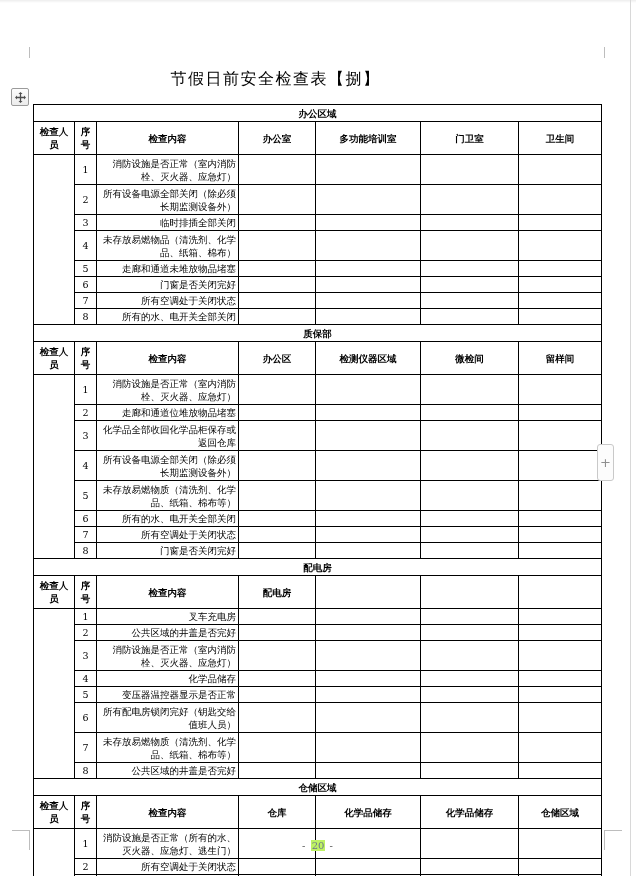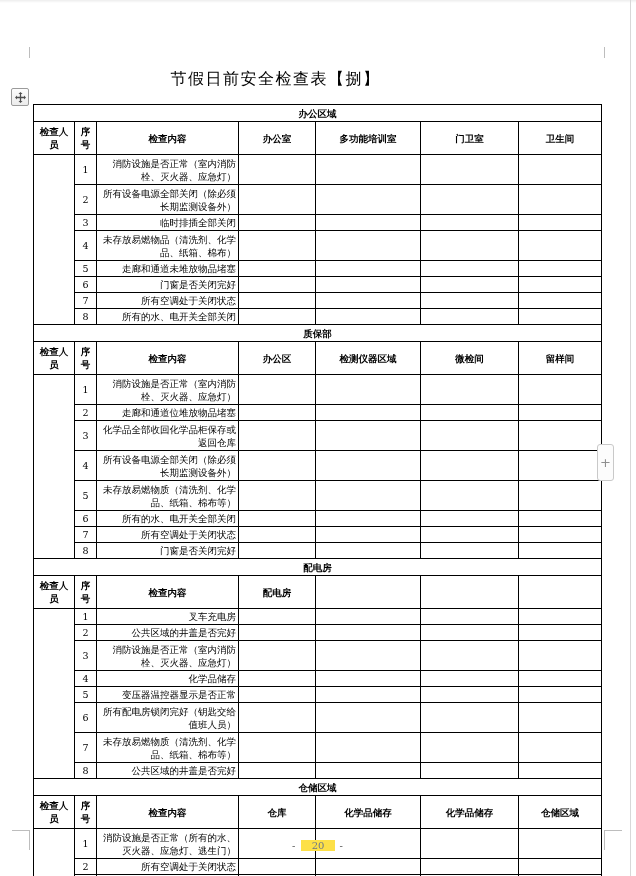--- a/index.html
+++ b/index.html
@@ -59,21 +59,21 @@
   td.serial{text-align:center;}
   td.content{text-align:right;}
   tr.r-single td{height:13px;}
   tr.r-double td{height:27px;}
 
   .footer{
     position:absolute;left:0;top:840px;width:636px;text-align:center;
     font-size:10px;color:#4a4a4a;letter-spacing:1px;
   }
   .page-num-field{
-    color:#6d7789;background:#fde047;padding:0 11px;letter-spacing:0;
+    color:#6d7789;background:#bef264;padding:0 1px;letter-spacing:0;
   }
 </style>
 </head>
 <body>
 
 <div class="page-top-edge"></div>
 <div class="page-right-edge"></div>
 
 <div class="mark m-tl-v"></div>
 <div class="mark m-tr-v"></div>

